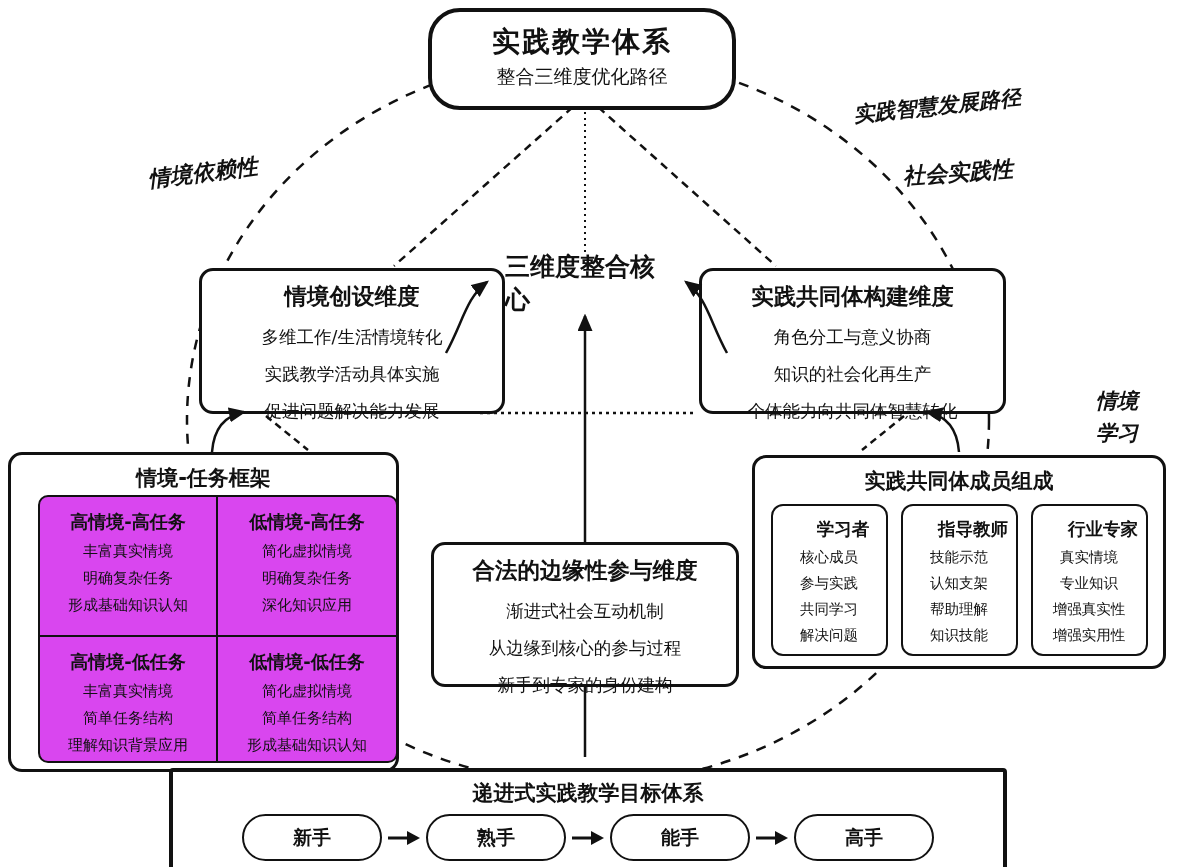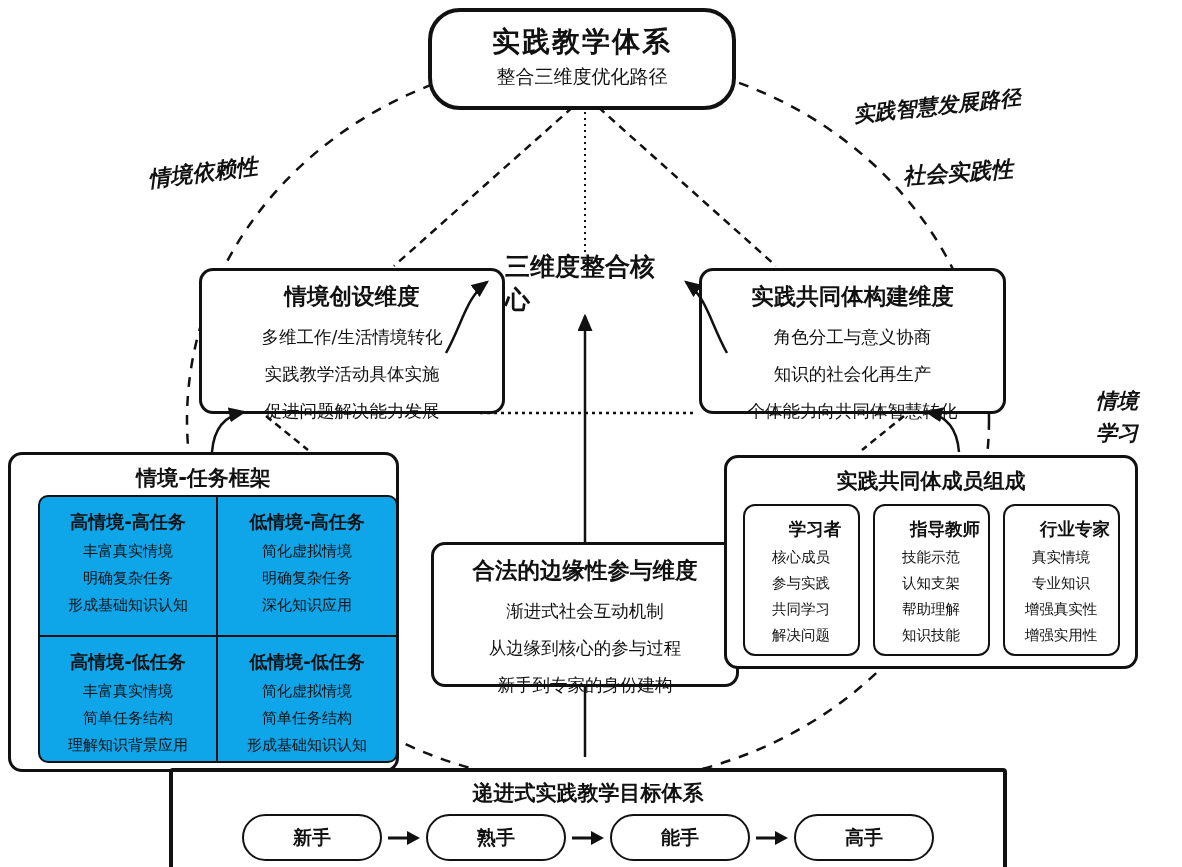--- a/index.html
+++ b/index.html
@@ -32,29 +32,29 @@
   
   .dim-title{font-size:22.5px;font-weight:bold;margin-top:10px;}
   .dim-item{font-size:17.5px;margin-top:13px;}
   .mid-left{left:175px;top:268px;width:306px;height:146px;margin-left:24px;}
   .mid-right{left:699px;top:268px;width:307px;height:146px;}
   .legit-box{left:431px;top:542px;width:308px;height:145px;}
 
   
   .task-frame{left:8px;top:452px;width:391px;height:320px;border-width:3px;}
   .frame-title{font-size:21px;font-weight:bold;margin-top:9px;}
-  .quad-grid{position:absolute;left:27px;top:40px;width:360px;height:268px;border:2.5px solid #111;border-radius:10px;display:grid;grid-template-columns:1fr 1fr;grid-template-rows:140px 1fr;box-sizing:border-box;overflow:hidden;background:#0ea5e9;}
+  .quad-grid{position:absolute;left:27px;top:40px;width:360px;height:268px;border:2.5px solid #111;border-radius:10px;display:grid;grid-template-columns:1fr 1fr;grid-template-rows:140px 1fr;box-sizing:border-box;overflow:hidden;background:#d946ef;}
   .quad{padding-top:13px;box-sizing:border-box;}
   .quad.brd-r{border-right:2.5px solid #111;}
   .quad.brd-b{border-bottom:2.5px solid #111;}
   .quad .qt{font-size:18px;font-weight:bold;}
   .quad .qi{font-size:15px;margin-top:8px;}
 
   
-  .members-box{left:724px;top:455px;width:414px;height:214px;border-width:3px;}
+  .members-box{left:752px;top:455px;width:414px;height:214px;border-width:3px;}
   .members-title{font-size:21px;font-weight:bold;margin-top:9px;}
   .cards{position:absolute;left:0;top:46px;width:100%;display:flex;justify-content:center;gap:13px;}
   .card{width:117px;height:152px;border:2.5px solid #111;border-radius:12px;box-sizing:border-box;background:#fff;}
   .card .ct{font-size:17.5px;font-weight:bold;margin-top:11px;margin-left:28px;}
   .card .ci{font-size:14.5px;margin-top:7px;}
 
   
   .bottom-box{left:169px;top:768px;width:838px;height:104px;border-width:4px;border-radius:4px;}
   .bottom-title{font-size:21px;font-weight:bold;margin-top:7px;}
   .stages{display:flex;justify-content:center;align-items:center;gap:6px;margin-top:7px;}

